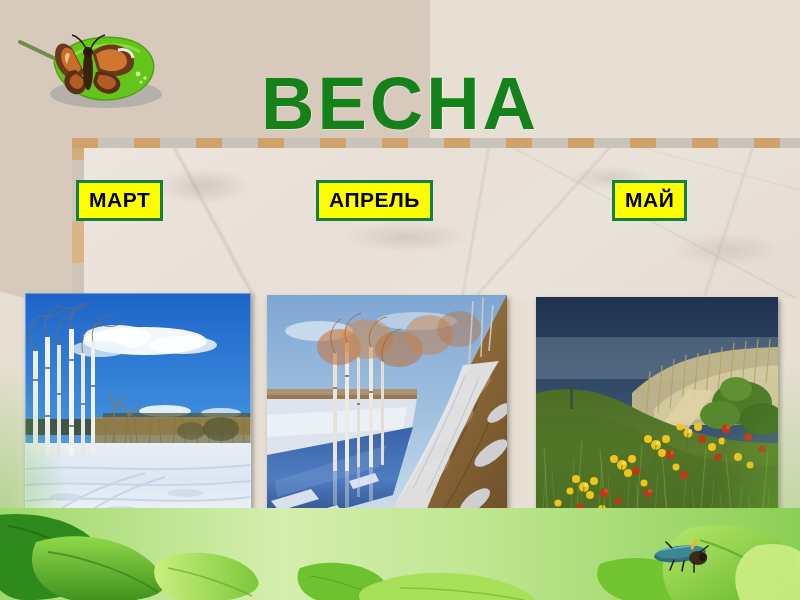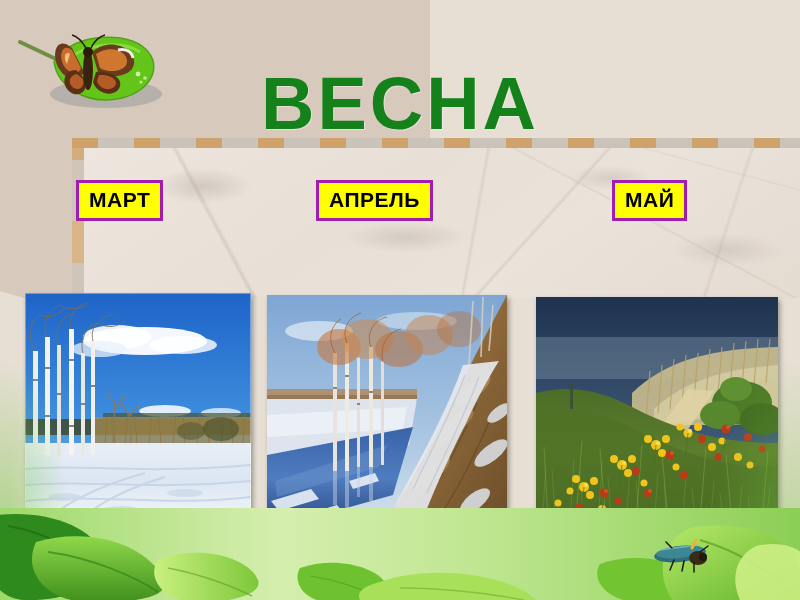--- a/index.html
+++ b/index.html
@@ -82,21 +82,21 @@
   }
 
   
   .bfly-wrap { position:absolute; left:14px; top:18px; width:170px; height:100px; }
   .bfly-wrap svg { display:block; }
 
   
   .month {
     position:absolute;
     background:#ffff00;
-    border:3px solid #a21caf;
+    border:3px solid #15803d;
     color:#000000;
     font-weight:bold;
     font-size:21px;
     line-height:28px;
     text-align:center;
     padding:3px 10px 4px;
     letter-spacing:.5px;
     white-space:nowrap;
   }
   #m0 { left:76px;  top:180px; }

